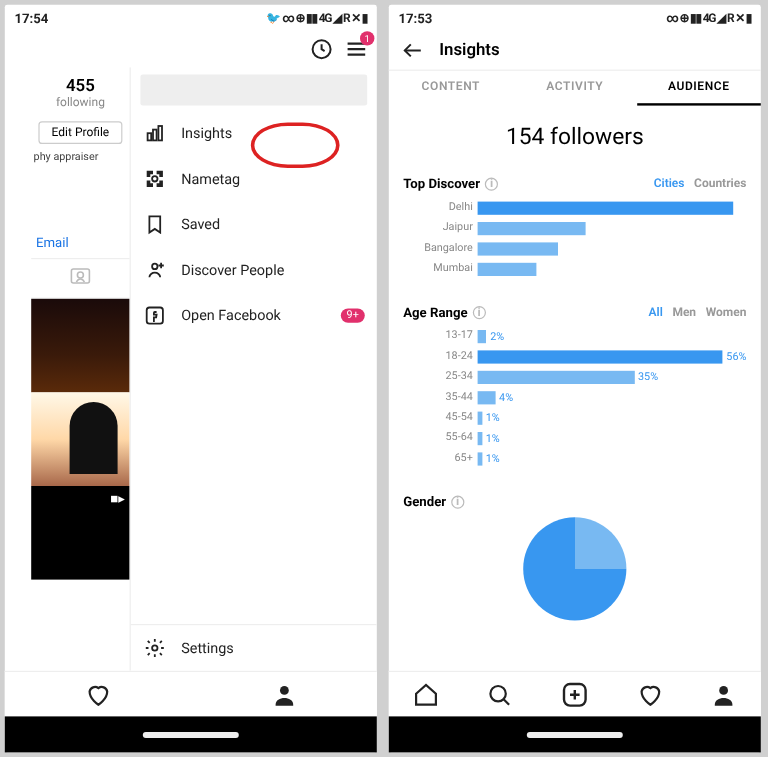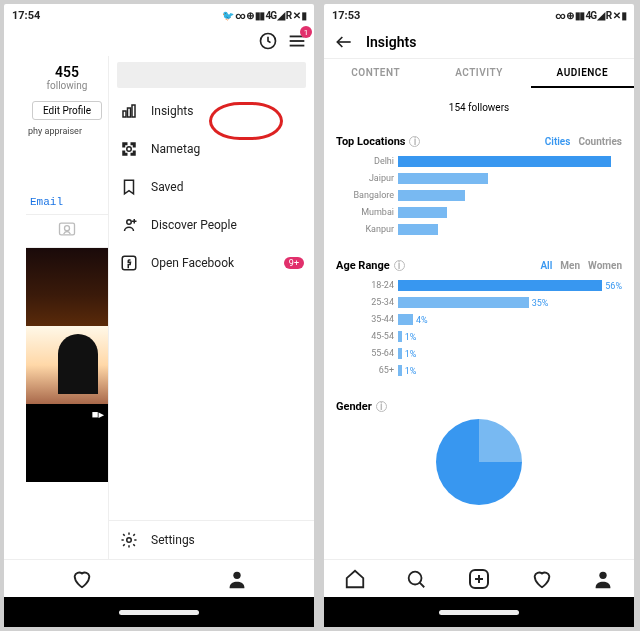--- a/index.html
+++ b/index.html
@@ -11,21 +11,21 @@
   .icon { display: inline-flex; align-items: center; justify-content: center; }
   .icon svg { display: block; }
   .badge-dot { position: absolute; top: -4px; right: -4px; background: #e1306c; color: #fff; border-radius: 50%; font-size: 8px; min-width: 12px; height: 12px; display: flex; align-items: center; justify-content: center; }
   .main { flex: 1; display: flex; overflow: hidden; }
   .profile-col { width: 104px; display: flex; flex-direction: column; padding-left: 22px; }
   .stat-block { text-align: center; padding: 8px 0; }
   .stat-num { font-weight: 600; font-size: 14px; }
   .stat-lbl { font-size: 10px; color: #888; }
   .edit-btn { border: 1px solid #ccc; border-radius: 3px; padding: 3px 0; font-size: 10px; text-align: center; margin: 2px 6px; }
   .bio { font-size: 9px; color: #444; padding: 4px 2px; overflow: hidden; white-space: nowrap; }
-  .email { color: #1b74e4; font-size: 11px; padding: 6px 4px; font-family: Liberation Mono, monospace; }
+  .email { color: #1b74e4; font-size: 11px; padding: 6px 4px; }
   .camtag { text-align: center; color: #bbb; padding: 4px 0; border-top: 1px solid #eee; border-bottom: 1px solid #eee; }
   .thumb { width: 100%; height: 78px; background-size: cover; background-position: center; }
   .thumb.dark { background: linear-gradient(to bottom, #1a0a0a 0%, #3a1a0a 60%, #5a2a0a 100%); }
   .thumb.silh { background: linear-gradient(to bottom, #fff8e8 0%, #ffd8a8 50%, #a8684a 100%); position: relative; }
   .thumb.silh::before { content: ""; position: absolute; right: 10px; top: 8px; width: 40px; height: 60px; background: #111; border-radius: 20px 20px 0 0; }
   .thumb.black { background: #000; position: relative; }
   .thumb.black .vid { position: absolute; right: 4px; top: 4px; color: #fff; font-size: 11px; }
   .menu-col { flex: 1; border-left: 1px solid #eee; display: flex; flex-direction: column; padding-top: 6px; }
   .menu-col .user-head { height: 26px; background: #eee; margin: 0 8px 4px 8px; border-radius: 2px; }
   .menu-item { display: flex; align-items: center; gap: 12px; padding: 10px 10px; font-size: 12px; color: #222; position: relative; }
@@ -36,21 +36,21 @@
   .bottom-nav { height: 38px; border-top: 1px solid #eee; display: flex; align-items: center; justify-content: space-around; background: #fff; }
   .sys-nav { height: 30px; background: #000; display: flex; align-items: center; justify-content: center; }
   .sys-home { width: 80px; height: 5px; background: #eee; border-radius: 3px; }
   
   .header2 { display: flex; align-items: center; gap: 12px; padding: 6px 10px; border-bottom: 1px solid #eee; }
   .header2 h1 { font-size: 14px; font-weight: 600; }
   .tabs { display: flex; }
   .tab { flex: 1; text-align: center; font-size: 10px; letter-spacing: 0.5px; color: #999; padding: 8px 0; font-weight: 600; }
   .tab.active { color: #000; border-bottom: 2px solid #000; }
   .followers-block { text-align: center; padding: 14px 0; }
-  .followers-block .n { font-size: 10px; }
+  .followers-block .n { font-size: 19px; }
   .followers-block .d { font-size: 10px; color: #888; }
   .sect { padding: 8px 12px; }
   .sect-head { display: flex; align-items: center; font-size: 11px; font-weight: 700; }
   .sect-head .info { margin-left: 4px; color: #bbb; font-size: 10px; border: 1px solid #bbb; border-radius: 50%; width: 11px; height: 11px; display: inline-flex; align-items: center; justify-content: center; line-height: 1; }
   .filters { margin-left: auto; font-size: 10px; display: flex; gap: 8px; }
   .filters .on { color: #3897f0; font-weight: 600; }
   .filters .off { color: #999; }
   .bars { padding: 8px 0 2px 0; }
   .bar-row { display: flex; align-items: flex-start; gap: 4px; height: 15px; margin-bottom: 2px; font-size: 9px; }
   .bar-row .lbl { width: 58px; text-align: right; color: #888; }
@@ -209,21 +209,21 @@
     <div class="tab">ACTIVITY</div>
     <div class="tab active">AUDIENCE</div>
   </div>
   <div style="flex:1; overflow:hidden">
     <div class="followers-block">
       <div class="n">154 followers</div>
     </div>
 
     <div class="sect">
       <div class="sect-head">
-        <span>Top Locations</span>
+        <span>Top Discover</span>
         <span class="info">i</span>
         <span class="filters">
           <span class="on">Cities</span>
           <span class="off">Countries</span>
         </span>
       </div>
       <div class="bars" id="chart-locations">
           <div class="bar-row">
             <div class="lbl">Delhi</div>
             <div class="track">
@@ -239,43 +239,44 @@
           <div class="bar-row">
             <div class="lbl">Bangalore</div>
             <div class="track">
               <div class="bar" style="width: 30%;"></div>
             </div>
           </div>
           <div class="bar-row">
             <div class="lbl">Mumbai</div>
             <div class="track">
               <div class="bar" style="width: 22%;"></div>
-            </div>
-          </div>
-          <div class="bar-row">
-            <div class="lbl">Kanpur</div>
-            <div class="track">
-              <div class="bar" style="width: 18%;"></div>
             </div>
           </div>
         </div>
     </div>
 
     <div class="sect">
       <div class="sect-head">
         <span>Age Range</span>
         <span class="info">i</span>
         <span class="filters">
           <span class="on">All</span>
           <span class="off">Men</span>
           <span class="off">Women</span>
         </span>
       </div>
       <div class="bars" id="chart-age">
           <div class="bar-row">
+            <div class="lbl">13-17</div>
+            <div class="track">
+              <div class="bar" style="width: 3.33333%;"></div>
+              <span class="val">2%</span>
+            </div>
+          </div>
+          <div class="bar-row">
             <div class="lbl">18-24</div>
             <div class="track">
               <div class="bar d" style="width: 93.3333%;"></div>
               <span class="val">56%</span>
             </div>
           </div>
           <div class="bar-row">
             <div class="lbl">25-34</div>
             <div class="track">
               <div class="bar" style="width: 58.3333%;"></div>

